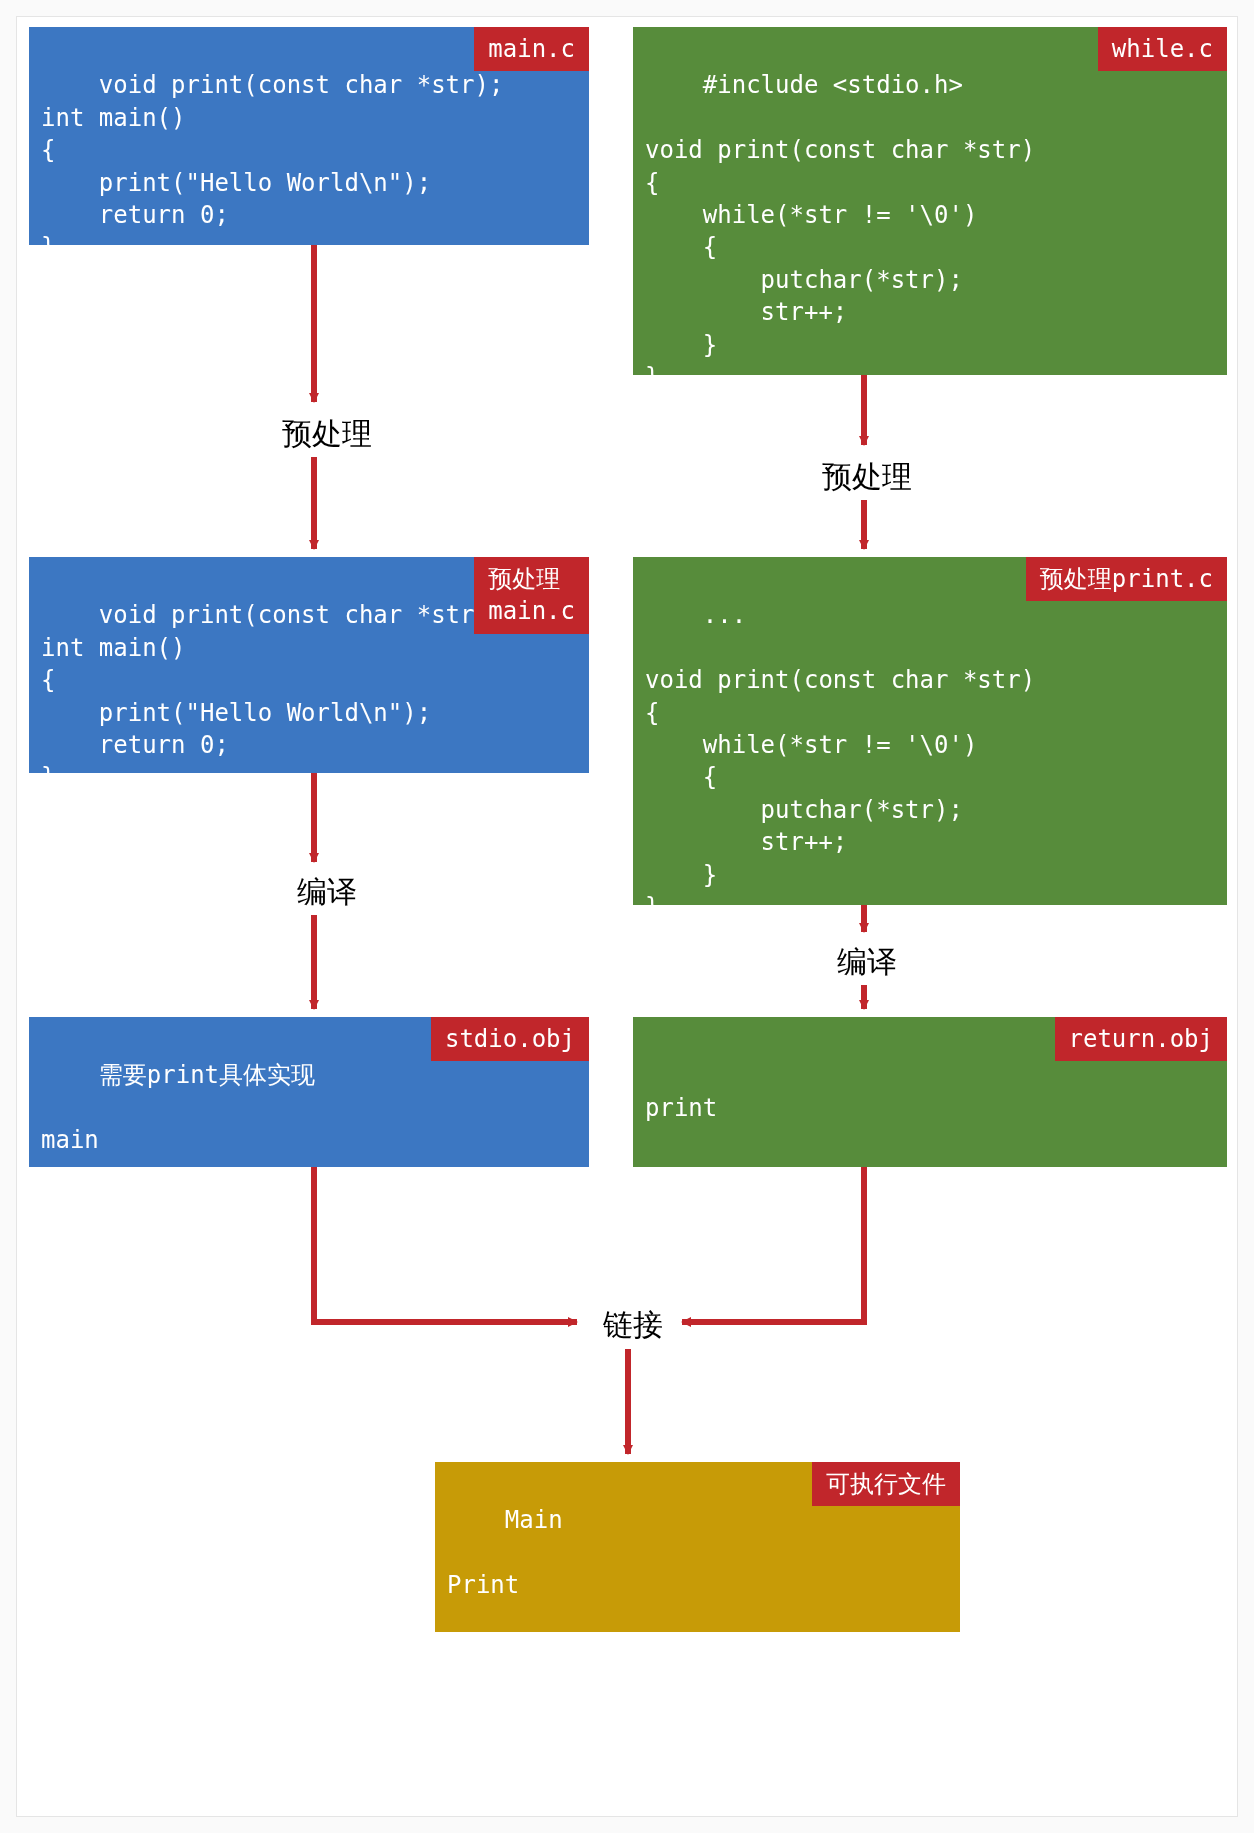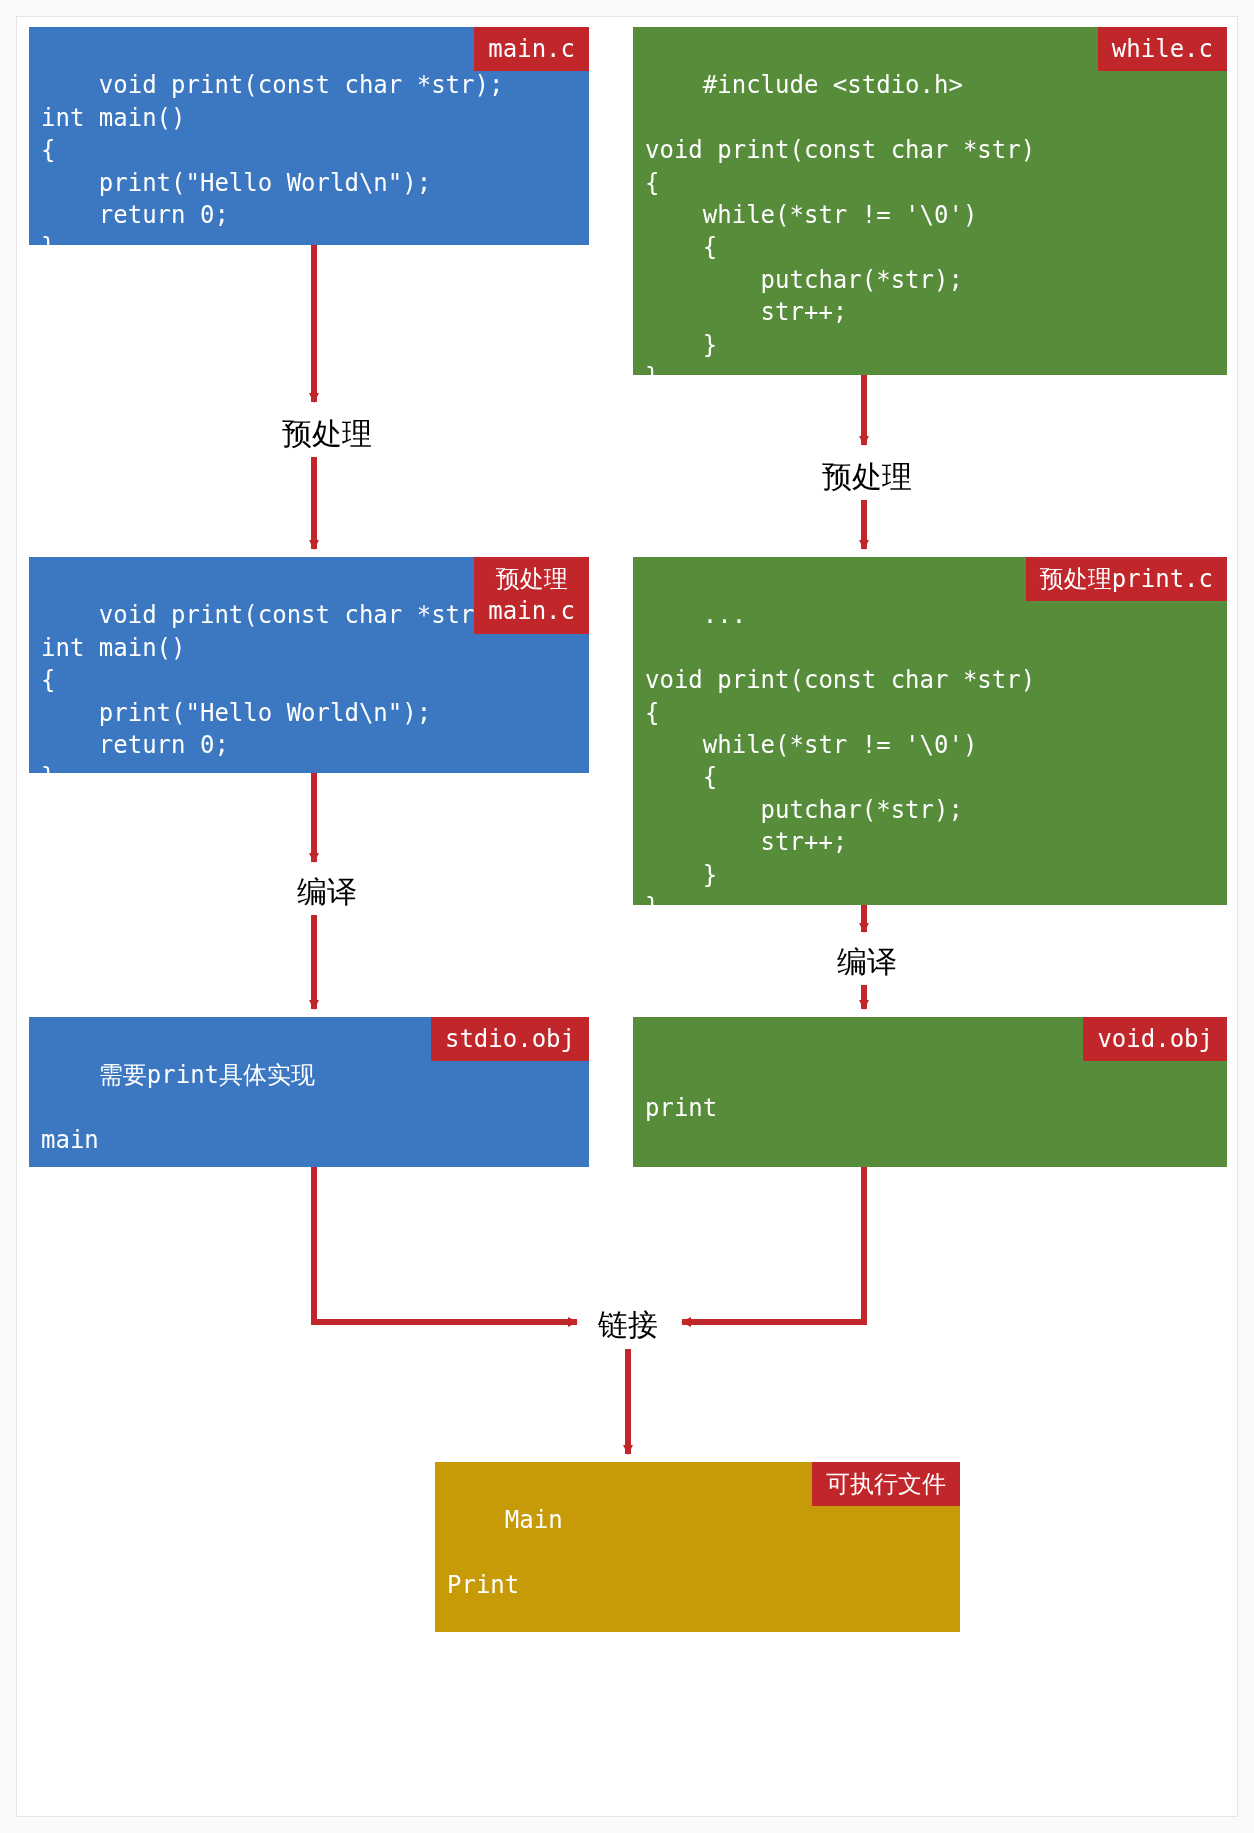--- a/index.html
+++ b/index.html
@@ -29,21 +29,21 @@
   .gold  { background: #c79b07; }
   .tag {
     position: absolute;
     top: 0;
     right: 0;
     background: #c1262b;
     color: #fff;
     font-size: 24px;
     padding: 6px 14px;
     white-space: pre;
-    text-align: center;
+    text-align: left;
   }
   .label {
     position: absolute;
     color: #000;
     font-family: sans-serif;
     font-size: 30px;
     text-align: center;
   }
   svg.arrows {
     position: absolute;
@@ -115,24 +115,24 @@
   <div class="box blue" style="left:12px; top:1000px; width:560px; height:150px;">
     <span>需要print具体实现
 
 main</span>
     <div class="tag">stdio.obj</div>
   </div>
 
   <div class="box green" style="left:616px; top:1000px; width:594px; height:150px;">
     <span>
 print</span>
-    <div class="tag">void.obj</div>
+    <div class="tag">return.obj</div>
   </div>
 
-  <div class="label" style="left:576px; top:1288px; width:70px;">链接</div>
+  <div class="label" style="left:576px; top:1288px; width:70px;text-align:right;">链接</div>
 
   <div class="box gold" style="left:418px; top:1445px; width:525px; height:170px;">
     <span>Main
 
 Print</span>
     <div class="tag">可执行文件</div>
   </div>
 
   <svg class="arrows">
     <defs>

